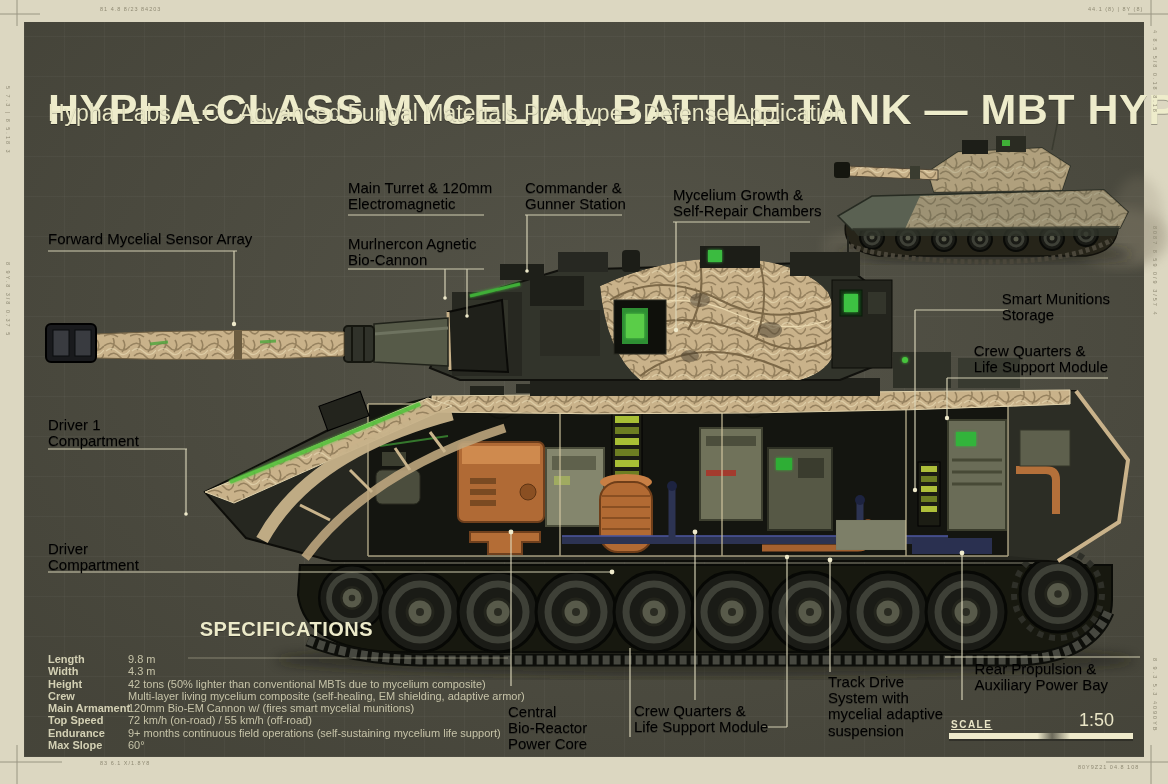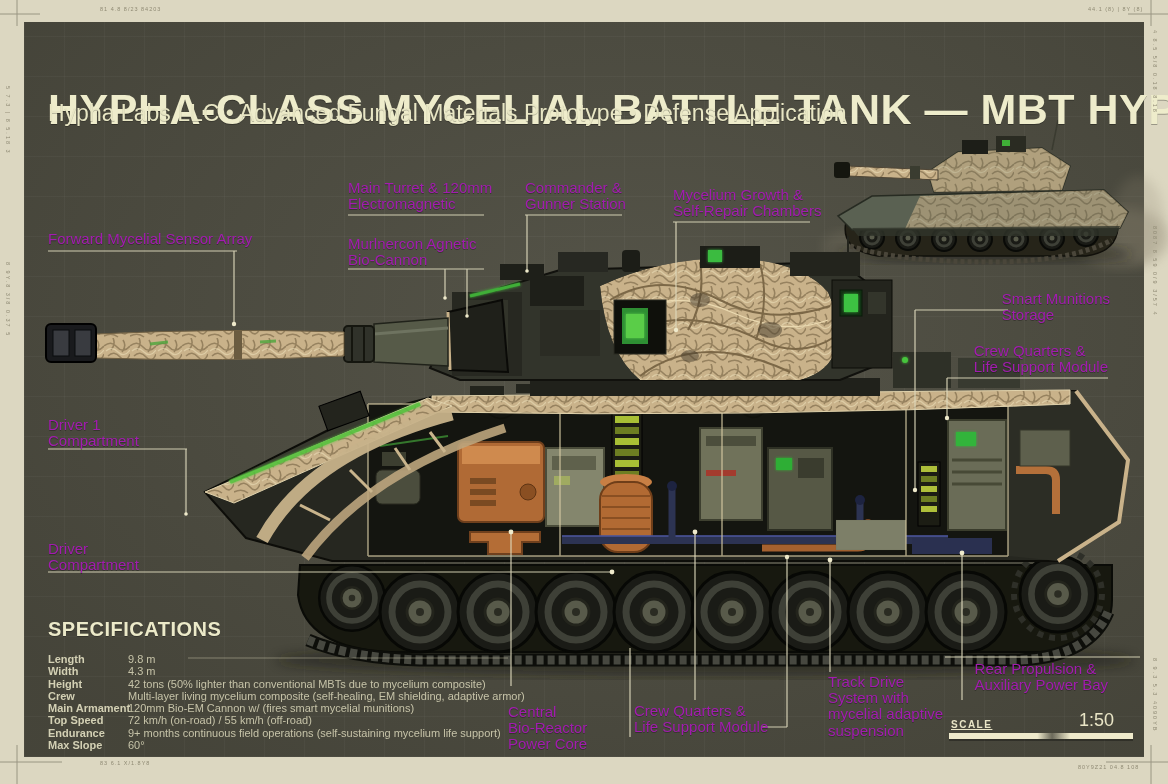--- a/index.html
+++ b/index.html
@@ -16,40 +16,40 @@
       background:radial-gradient(ellipse at 55% 42%, rgba(255,255,255,.045), rgba(0,0,0,.10) 88%);}
   svg.layer{position:absolute;left:0;top:0;pointer-events:none;}
   .art{z-index:2;} .lines{z-index:3;}
   
   .title{position:absolute;left:48px;top:56px;z-index:5;font-size:43px;font-weight:700;
          letter-spacing:.5px;color:#eeeccb;white-space:nowrap;
          text-shadow:0 1px 0 rgba(0,0,0,.30);}
   .subtitle{position:absolute;left:48px;top:100px;z-index:5;font-size:23px;font-weight:400;
          color:#e8e6c4;white-space:nowrap;text-shadow:0 1px 0 rgba(0,0,0,.22);}
   
-  .co{position:absolute;z-index:5;font-size:15px;line-height:1.08;color:#a21caf;
+  .co{position:absolute;z-index:5;font-size:15px;line-height:1.08;color:#000000;
       white-space:pre-line;text-shadow:0 1px 0 rgba(0,0,0,.28);}
   .co.right{text-align:left;}
   .co-forward{left:48px;top:231px;}
   .co-turret{left:348px;top:180px;}
   .co-cannon{left:348px;top:236px;}
   .co-commander{left:525px;top:180px;}
   .co-growth{left:673px;top:187px;}
   .co-smart{right:58px;top:291px;}
   .co-crewr{right:60px;top:343px;}
   .co-driver1{left:48px;top:417px;}
   .co-driver2{left:48px;top:541px;}
   .co-reactor{left:508px;top:688px;margin-top:16px;}
   .co-crewb{left:634px;top:703px;}
   .co-track{left:828px;top:674px;}
   .co-rear{right:60px;top:661px;margin-left:21px;}
   
   .specs{position:absolute;left:48px;top:618px;z-index:5;color:#d6d3b6;}
   .specs h2{margin:0 0 12px 0;font-size:20px;font-weight:700;letter-spacing:.5px;color:#eceac9;
-            text-shadow:0 1px 0 rgba(0,0,0,.3);}
+            text-shadow:0 1px 0 rgba(0,0,0,.3);text-align:center;}
   .srow{display:flex;font-size:11px;line-height:12.3px;white-space:nowrap;}
   .srow .sl{width:80px;font-weight:700;color:#d3d0b4;flex:none;}
   .srow .sv{color:#c6c3a8;}
   
   .scale-label{position:absolute;left:951px;top:719px;z-index:5;font-size:10px;font-weight:700;
                letter-spacing:1.5px;color:#e9e5c6;text-decoration:underline;}
   .scale-ratio{position:absolute;right:54px;top:710px;z-index:5;font-size:18px;font-weight:400;
                color:#e9e5c6;}
   .scale-bar{position:absolute;left:949px;top:733px;width:184px;height:6px;z-index:5;
       background:linear-gradient(90deg,#efeacb 0 48%, rgba(239,234,203,.22) 56%, #efeacb 66% 100%);

